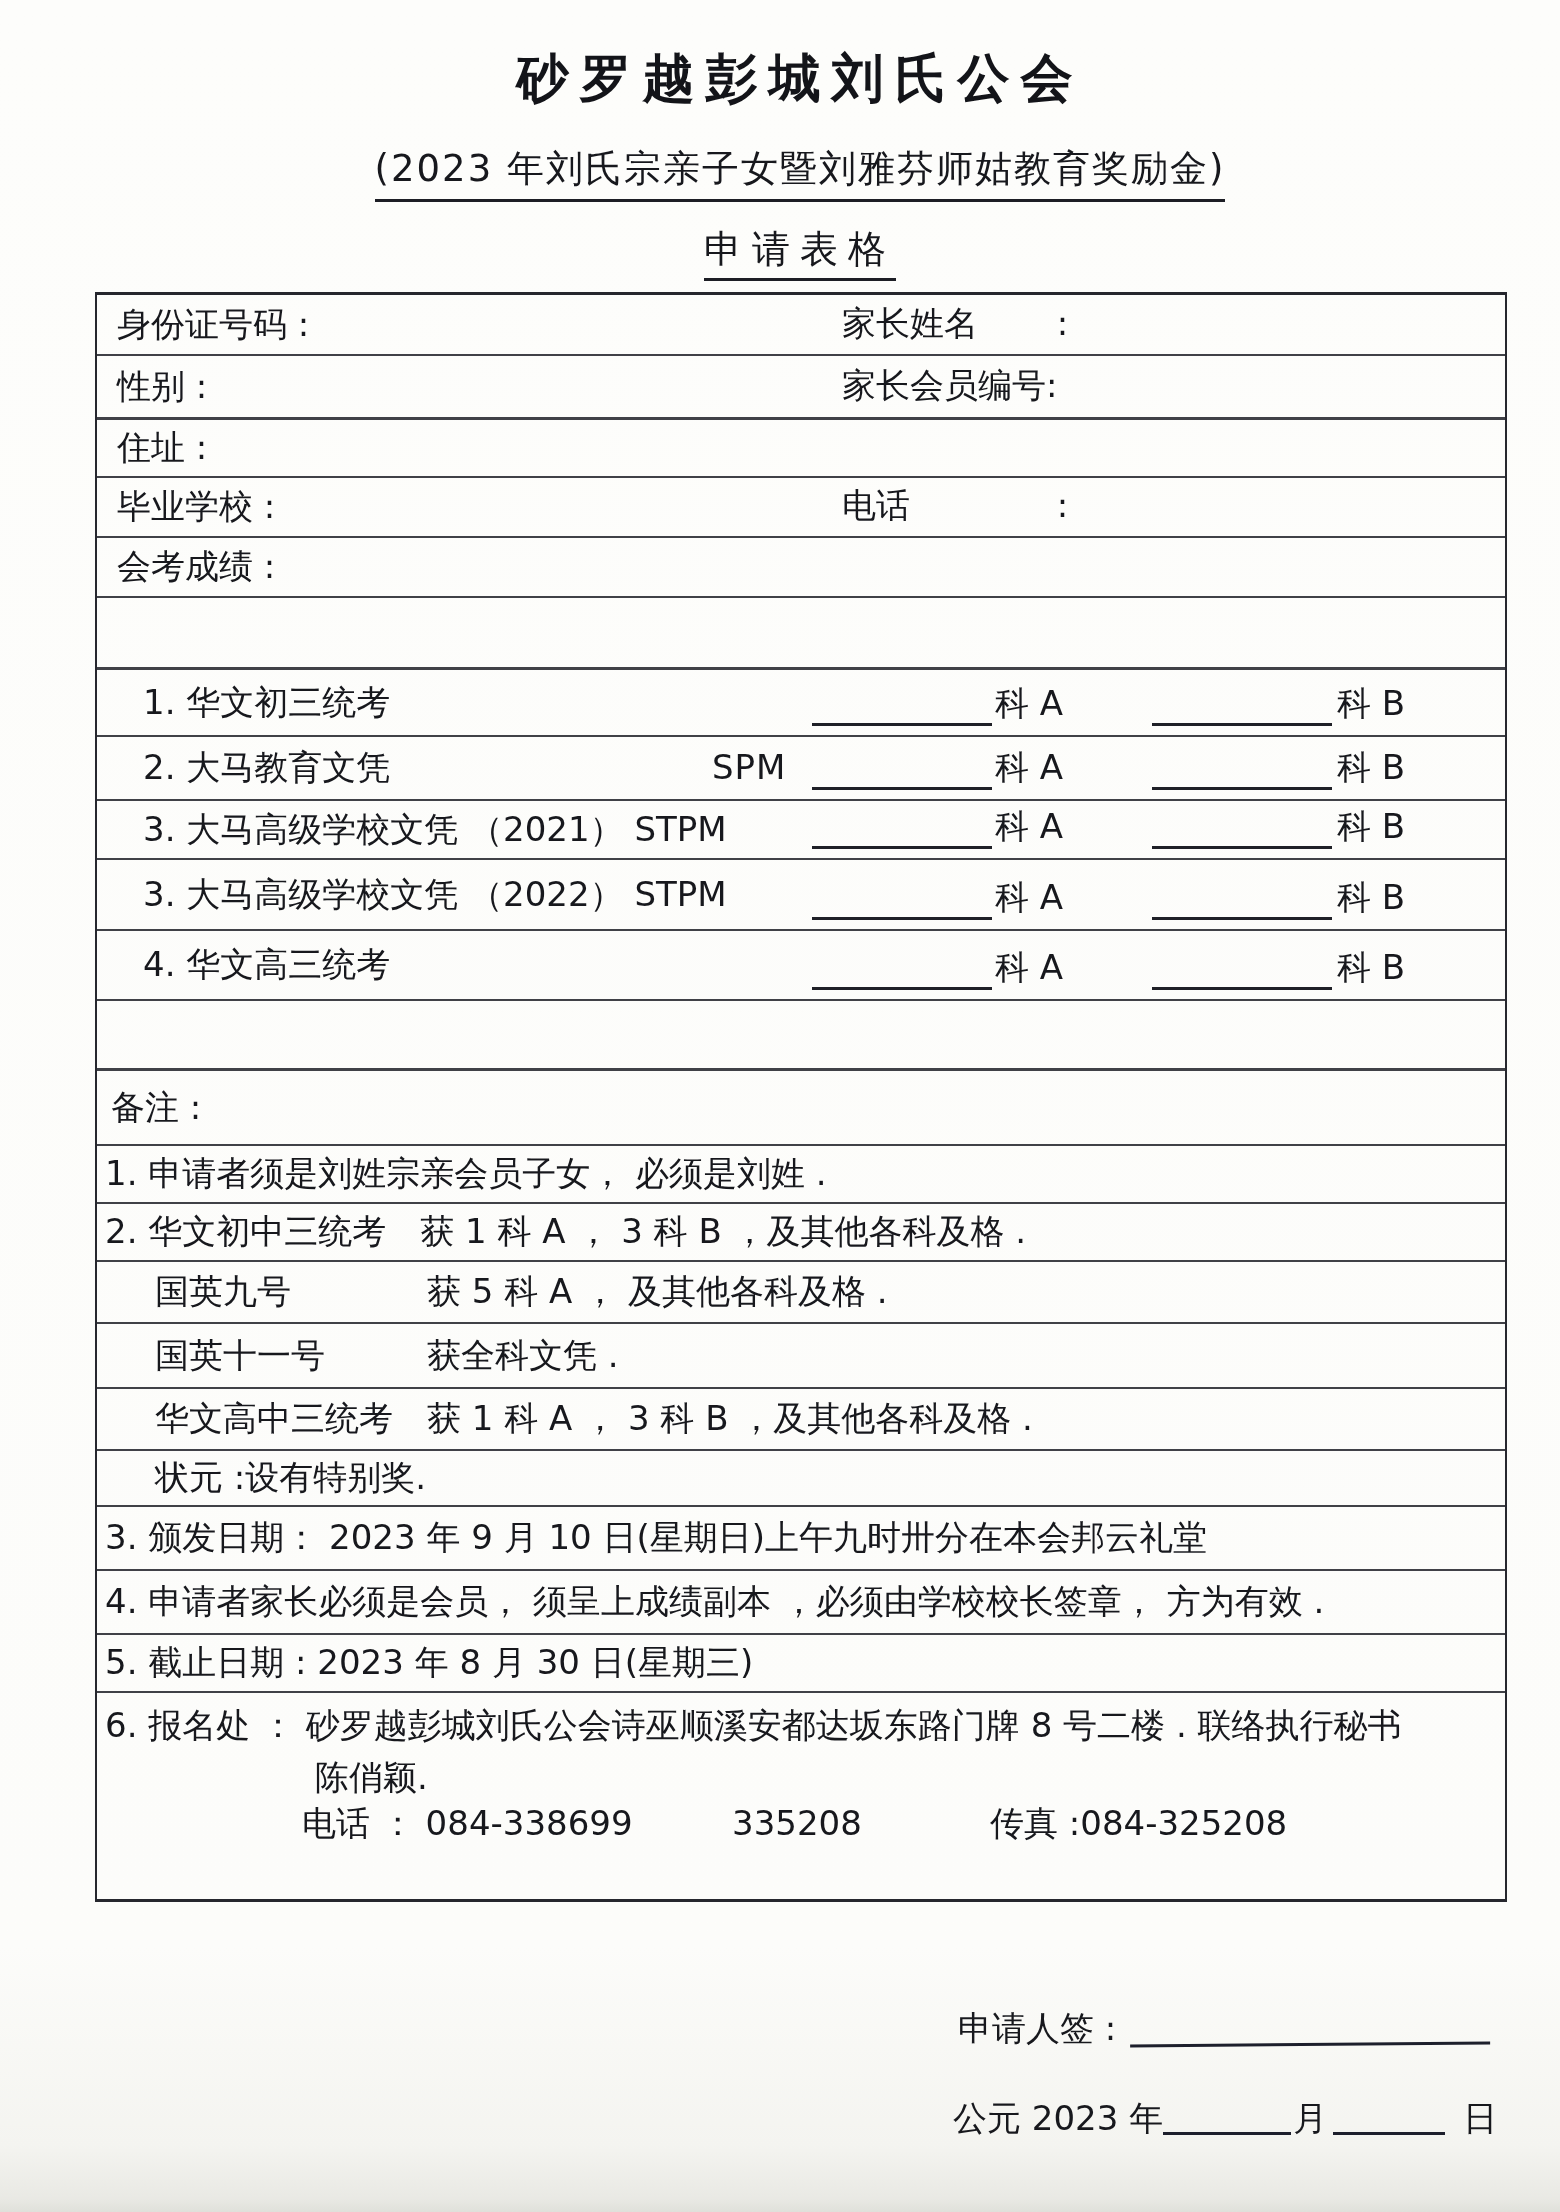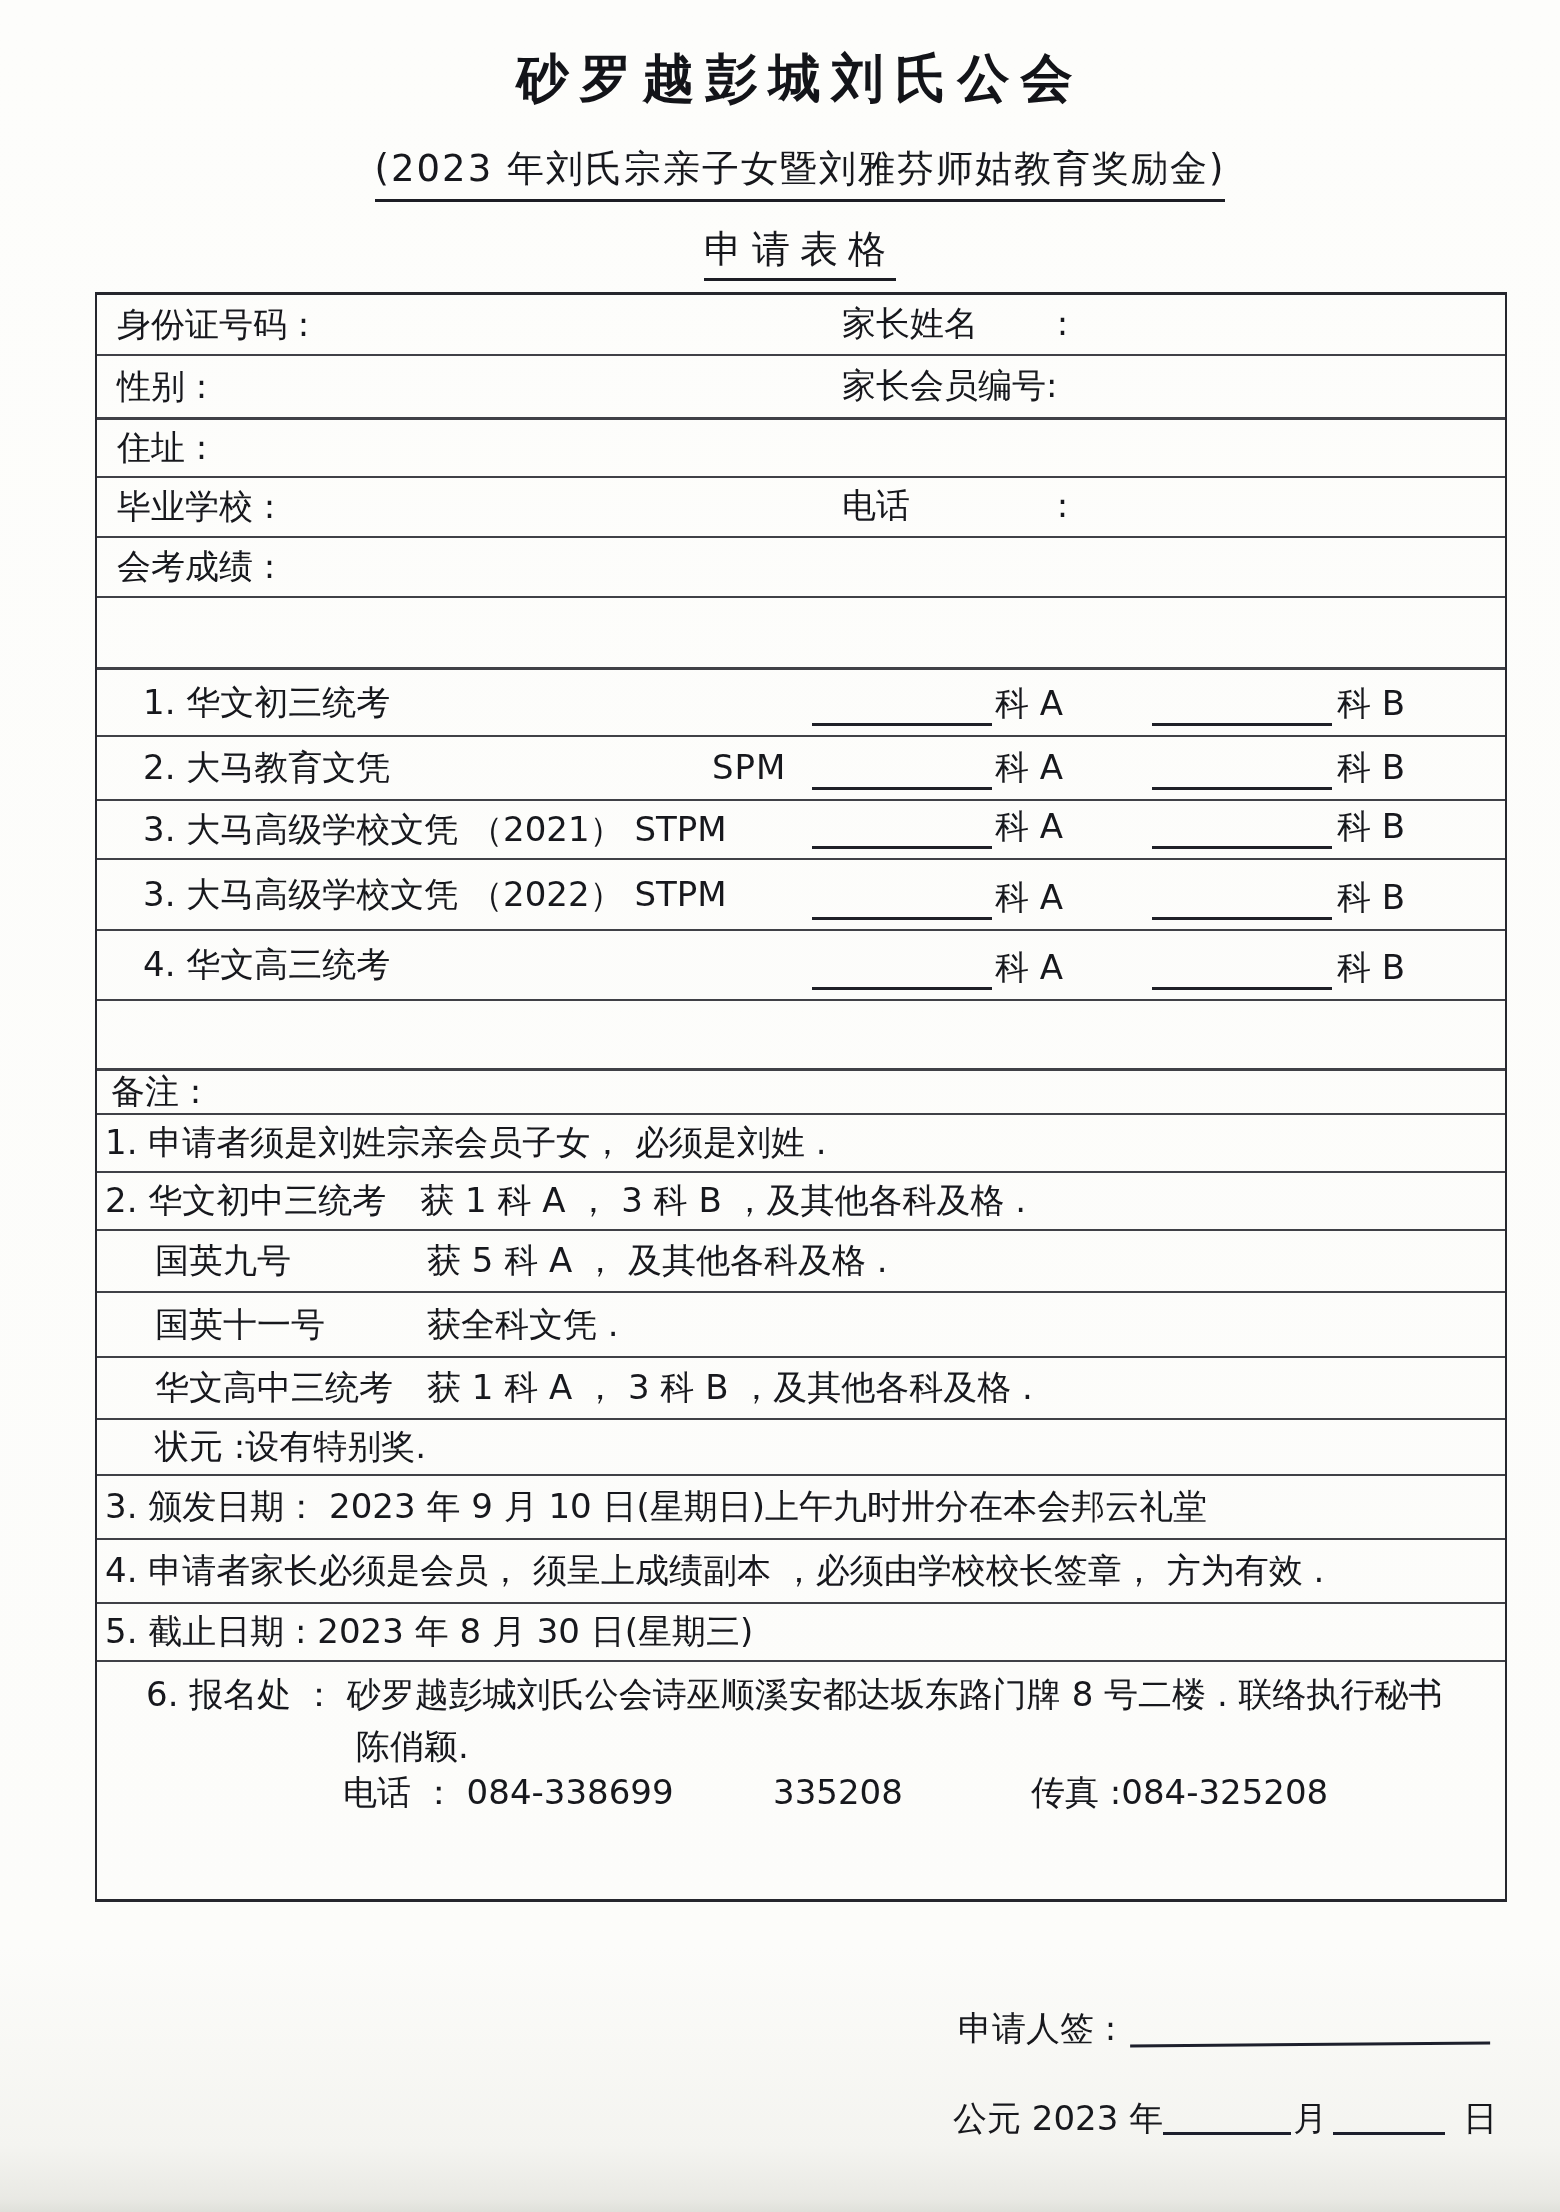--- a/index.html
+++ b/index.html
@@ -33,21 +33,21 @@
     border:2px solid #26272e;border-top-width:3px;border-bottom-width:3px;
     box-sizing:border-box;
     font-size:34px;
   }
   .row{
     position:relative;box-sizing:border-box;
     border-bottom:2px solid rgba(38,39,46,0.88);
     display:flex;align-items:center;
     white-space:nowrap;
   }
-  .row.last{border-bottom:none;margin-left:41px;}
+  .row.last{border-bottom:none;}
   .row.strong{border-bottom-width:3px;}
   .cell-l{padding-left:20px;}
   .cell-r{position:absolute;left:745px;top:50%;transform:translateY(-52%);}
   .exam-label{padding-left:46px;}
   .exam-cert{position:absolute;left:615px;top:50%;transform:translateY(-52%);letter-spacing:1px;}
   .blank{position:absolute;bottom:9px;border-bottom:3px solid #1f2027;height:0;}
   .blank-a{left:715px;width:180px;}
   .blank-b{left:1055px;width:180px;}
   .ka{position:absolute;left:898px;bottom:15px;line-height:1;}
   .kb{position:absolute;left:1240px;bottom:15px;line-height:1;}
@@ -149,21 +149,21 @@
     <div class="row" style="height:70px">
       <span class="exam-label">4. 华文高三统考</span>
       <span class="exam-cert"></span>
       <span class="blank blank-a"></span>
       <span class="ka">科 A</span>
       <span class="blank blank-b"></span>
       <span class="kb">科 B</span>
     </div>
     <div class="row strong" style="height:70px"></div>
 
-    <div class="row" style="height:44px">
+    <div class="row" style="height:75px">
       <span class="note-head">备注 :</span>
     </div>
     <div class="row" style="height:58px">
       <span class="note-num">1. 申请者须是刘姓宗亲会员子女， 必须是刘姓 .</span>
     </div>
     <div class="row" style="height:58px">
       <span class="note-num">2. 华文初中三统考　获 1 科 A ， 3 科 B ，及其他各科及格 .</span>
     </div>
     <div class="row" style="height:62px">
       <span class="note-sub">国英九号　　　　获 5 科 A ， 及其他各科及格 .</span>

